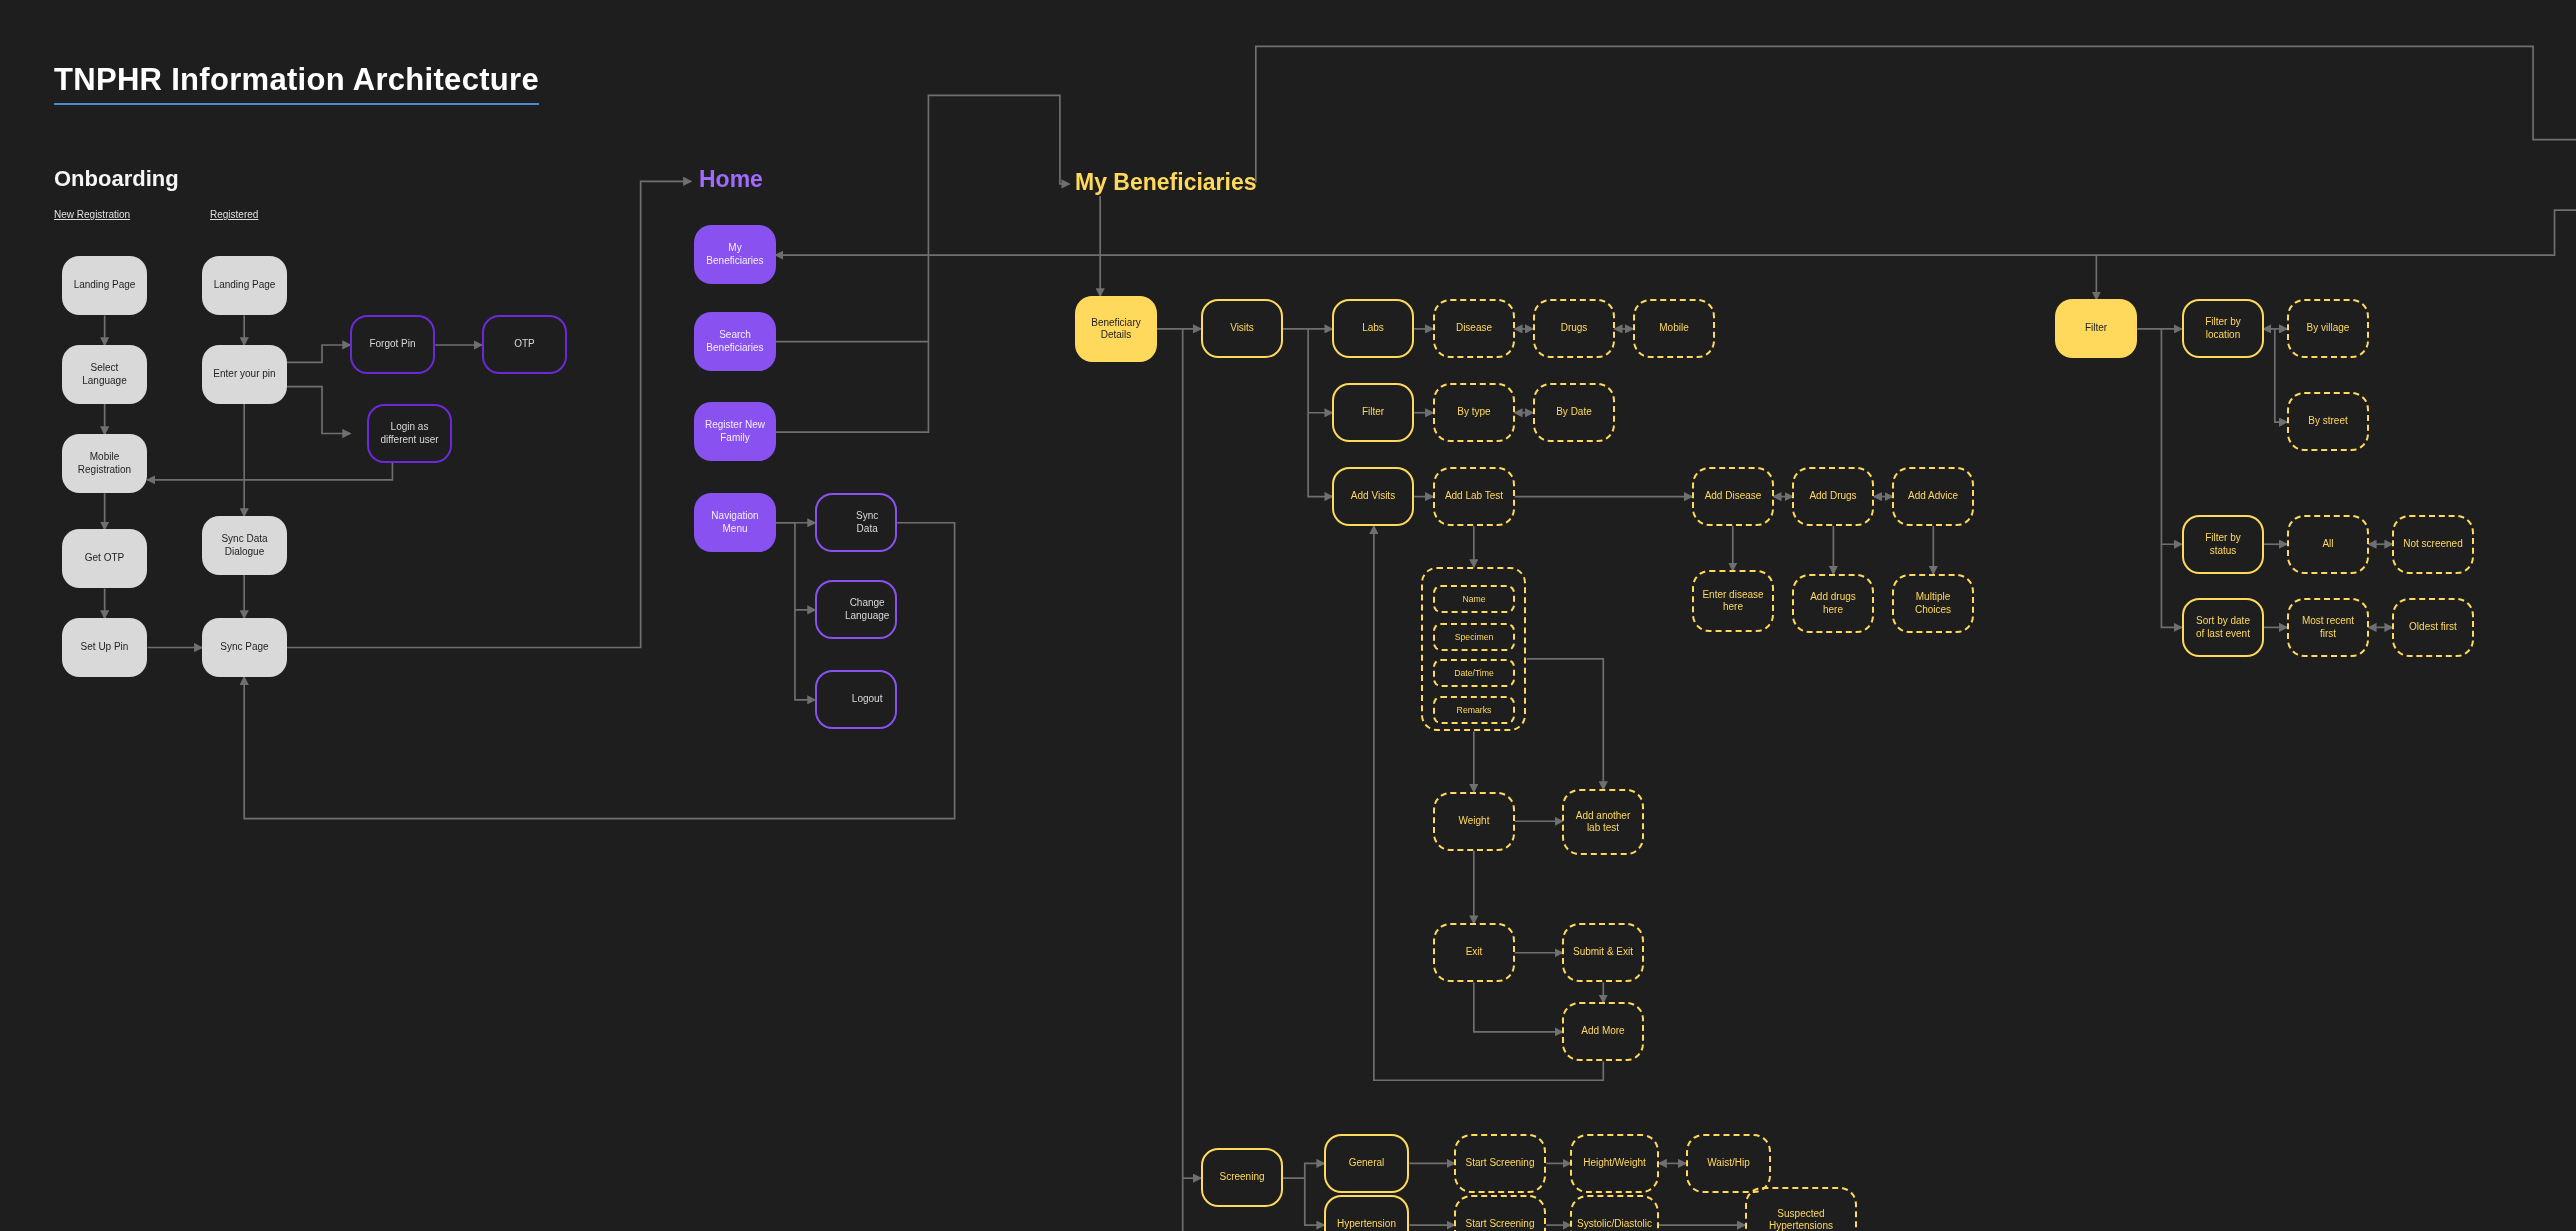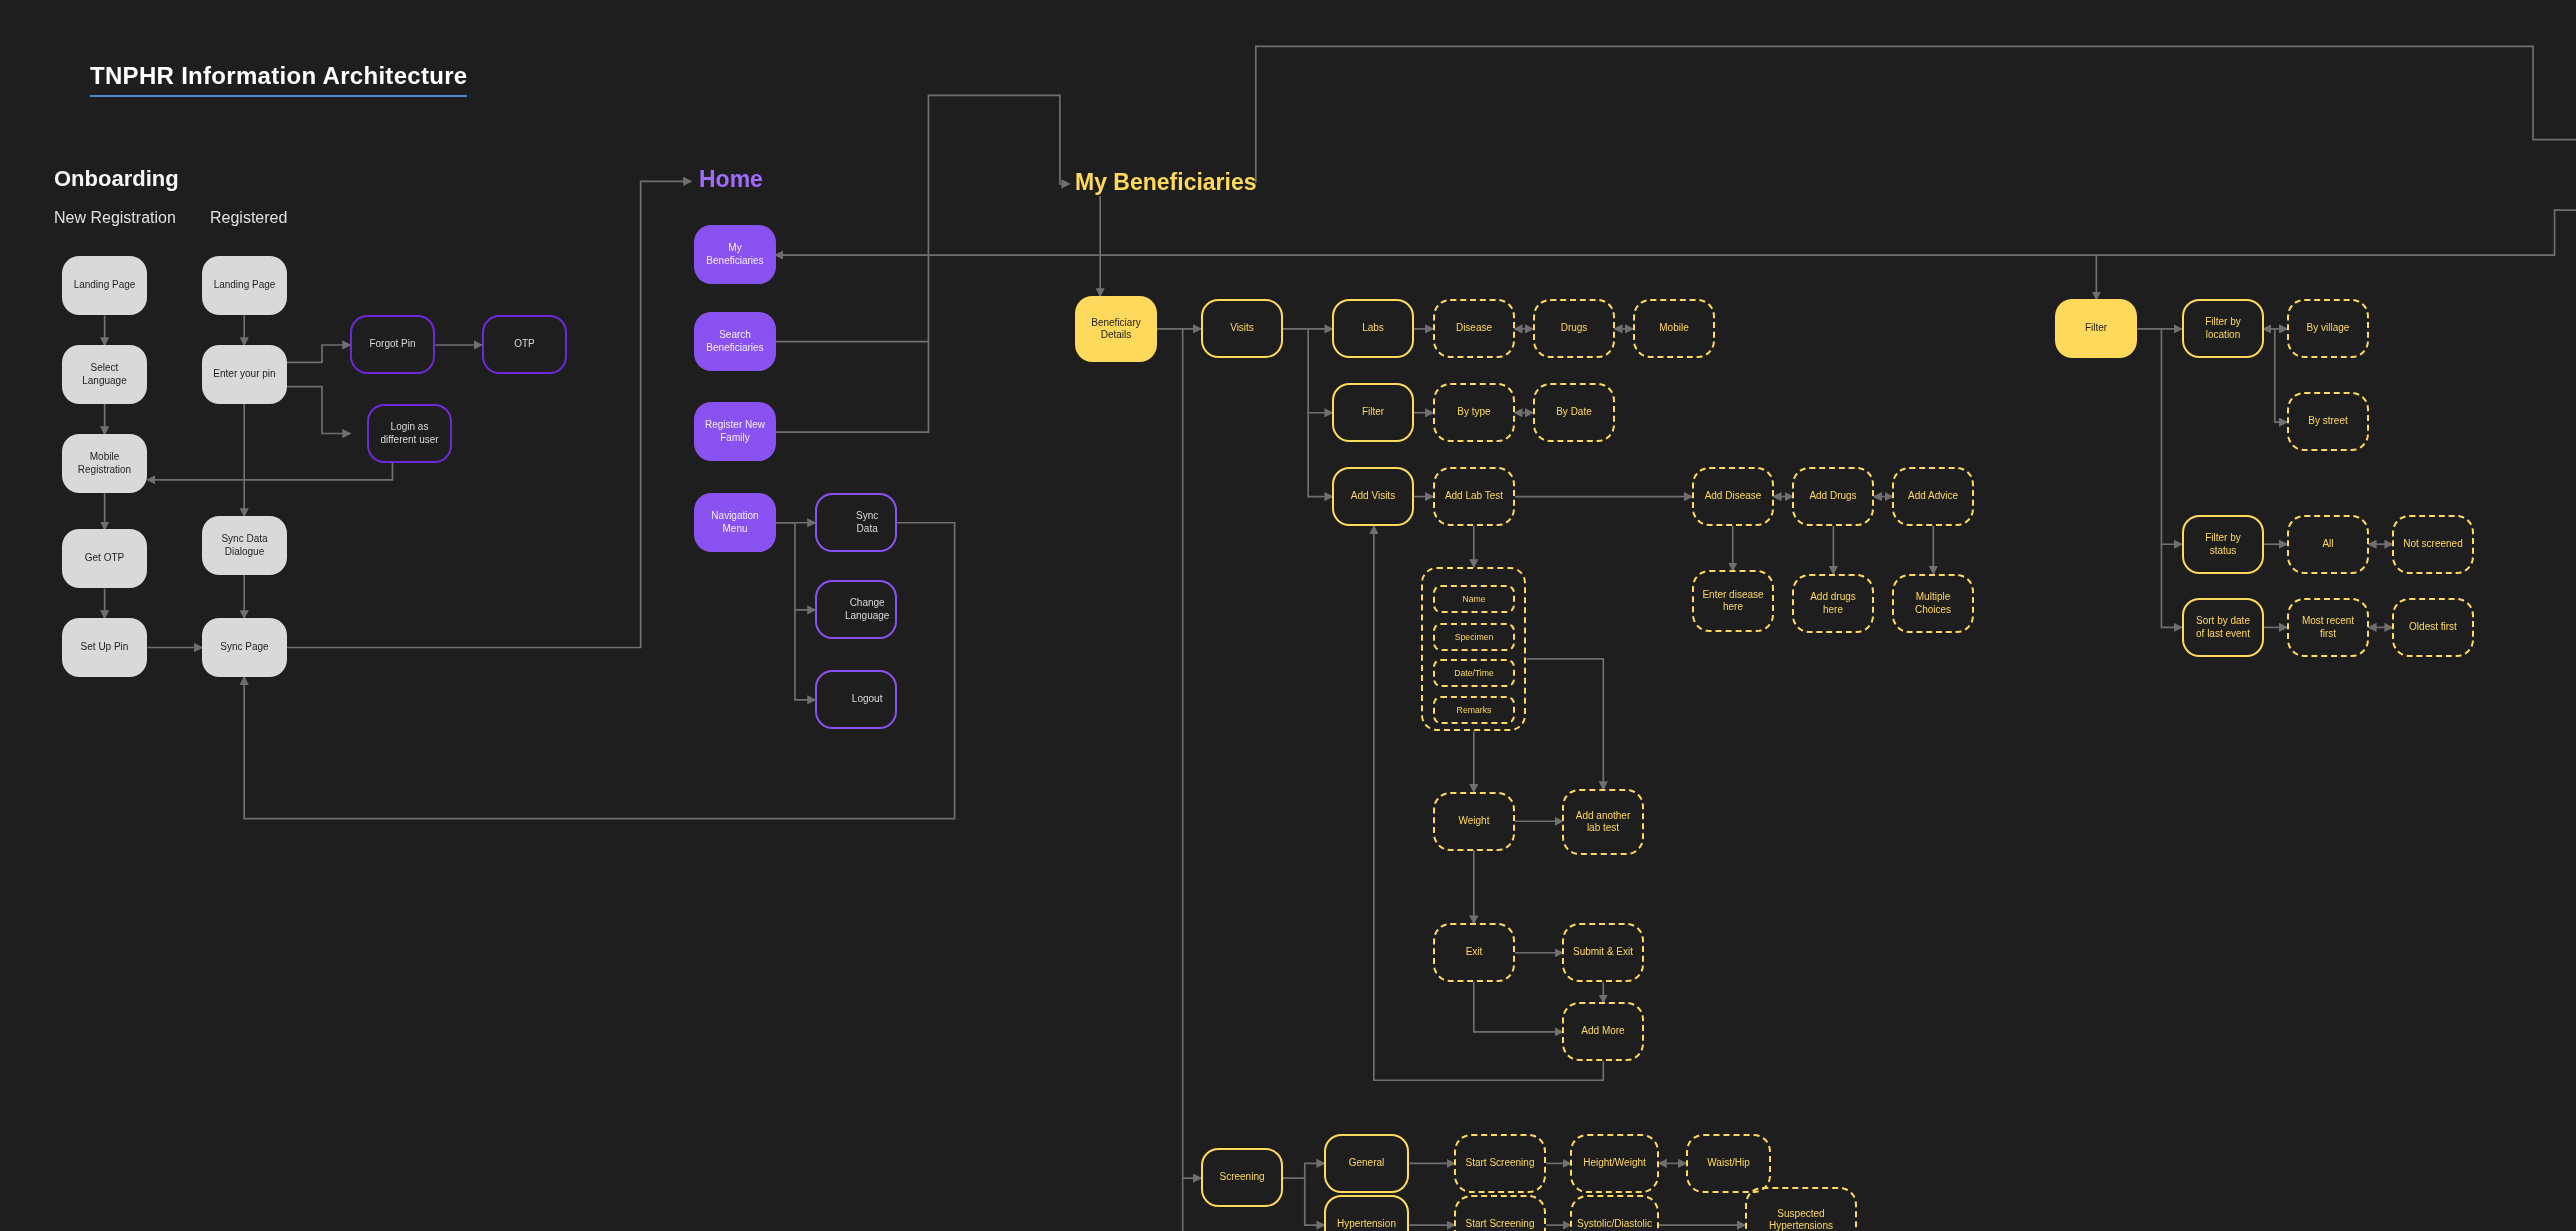--- a/index.html
+++ b/index.html
@@ -13,24 +13,24 @@
   .gray-fill{background:#d9d9d9;color:#1e1e1e;}
   .gray-line{border:2px solid #6d28d9;color:#d9d9d9;}
   .purple-fill{background:#8952f0;color:#f4eeff;}
   .purple-line{border:2px solid #8952f0;color:#d9d9d9;padding-left:29px;}
   .yellow-fill{background:#ffd95c;color:#1e1e1e;}
   .yellow-line{border:2px solid #ffd95c;color:#ffd95c;}
   .yellow-dash{border:2px dashed #ffd95c;color:#ffd95c;}
   .small{border-radius:8px;font-size:8.7px;padding:1.3px 2.7px;}
   .group{border-radius:16px;}
   .heading{position:absolute;z-index:3;font-weight:bold;white-space:nowrap;}
-  #page-title{left:54px;top:62px;font-size:24px;color:#ffffff;
-              border-bottom:2.7px solid #5186d1;padding-bottom:5.4px;letter-spacing:0.3px;margin-left:36px;}
+  #page-title{left:54px;top:62px;font-size:31px;color:#ffffff;
+              border-bottom:2.7px solid #5186d1;padding-bottom:5.4px;letter-spacing:0.3px;}
   #onboarding-heading{left:54px;top:166px;font-size:22px;color:#f5f5f5;}
-  .col-label{position:absolute;z-index:3;font-size:16px;color:#e0e0e0;white-space:nowrap;}
+  .col-label{position:absolute;z-index:3;font-size:10px;color:#e0e0e0;white-space:nowrap;text-decoration:underline;}
   #col-new{left:54px;top:209px;}
   #col-registered{left:210px;top:209px;}
   #home-heading{left:699px;top:166px;font-size:23px;color:#a06bff;}
   #mybene-heading{left:1075px;top:169px;font-size:23px;color:#ffd95c;}
 </style>
 </head>
 <body>
 
 <div id="canvas">
 

